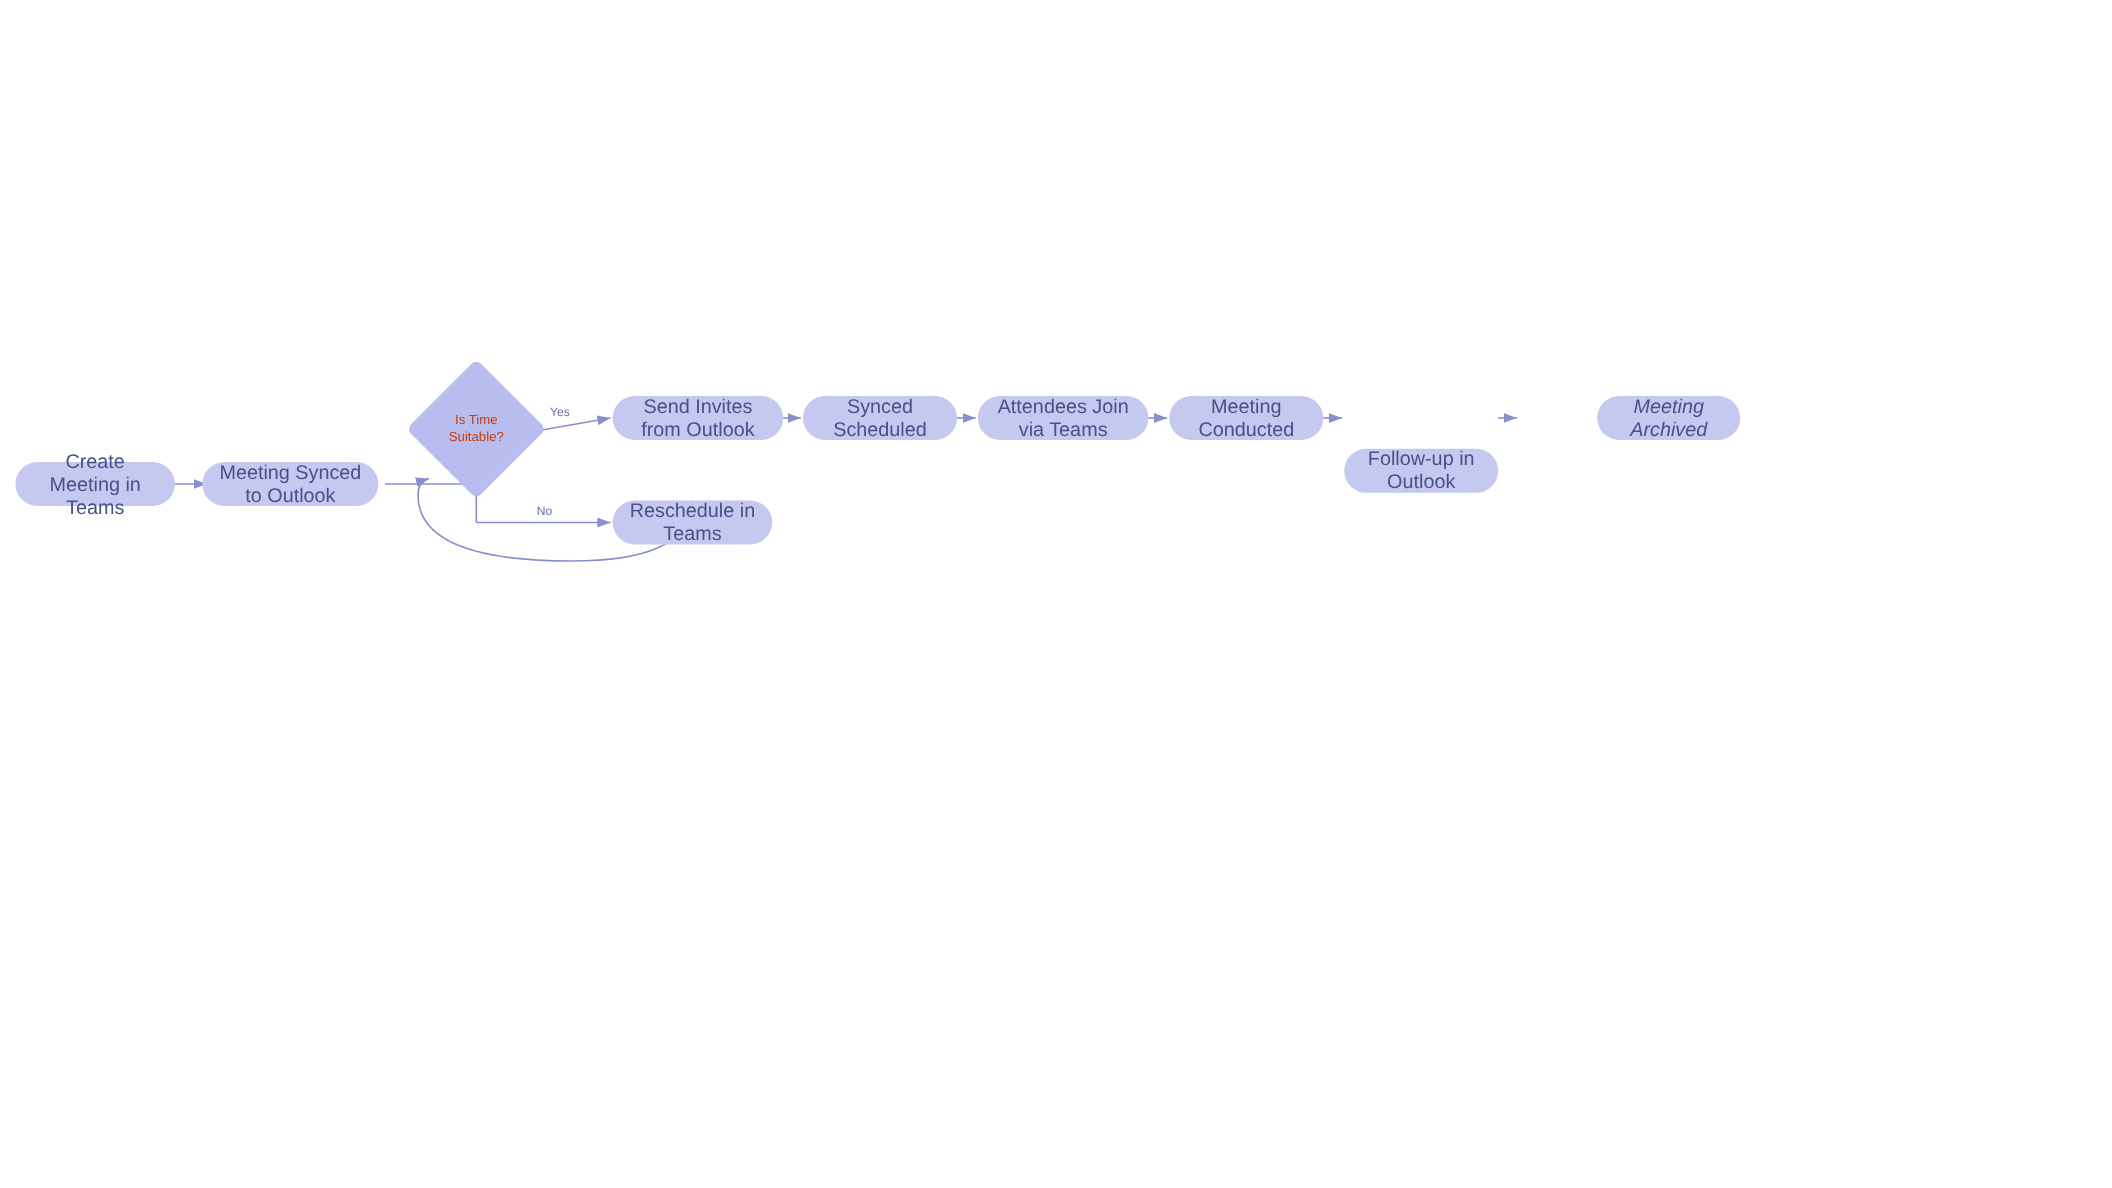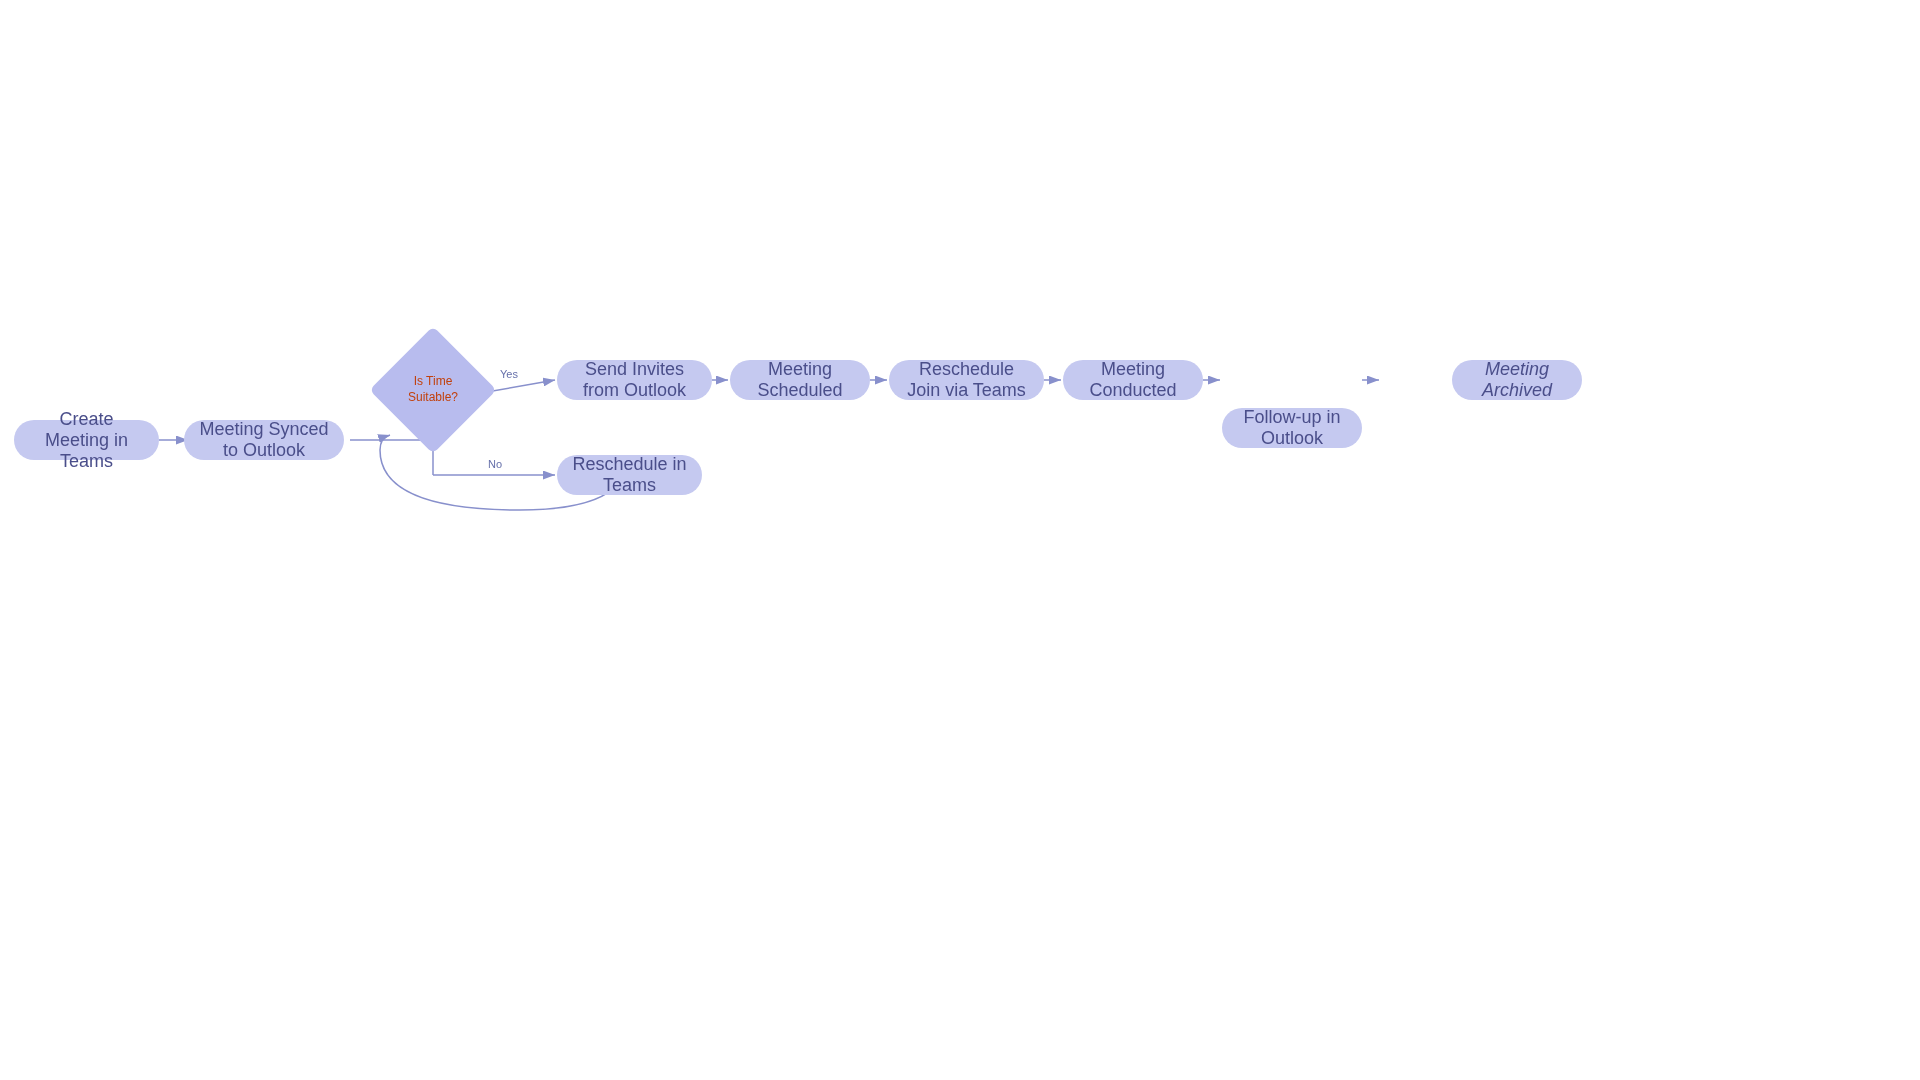--- a/index.html
+++ b/index.html
@@ -85,25 +85,25 @@
     <div style="position:absolute; top:0; left:0; width:90px; height:90px; display:flex; align-items:center; justify-content:center;">
       <span style="font-size:12px; color:#c2410c; text-align:center; line-height:1.3;">Is Time Suitable?</span>
     </div>
   </div>
 
   <div class="node-box" style="left:557px; top:360px; width:155px; height:40px;">
     <span>Send Invites from Outlook</span>
   </div>
 
   <div class="node-box" style="left:730px; top:360px; width:140px; height:40px;">
-    <span>Meeting Scheduled</span>
+    <span>Synced Scheduled</span>
   </div>
 
   <div class="node-box" style="left:889px; top:360px; width:155px; height:40px;">
-    <span>Reschedule Join via Teams</span>
+    <span>Attendees Join via Teams</span>
   </div>
 
   <div class="node-box" style="left:1063px; top:360px; width:140px; height:40px;">
     <span>Meeting Conducted</span>
   </div>
 
   <div class="node-box" style="left:1222px; top:360px; width:140px; height:40px;margin-top:48px;">
     <span>Follow-up in Outlook</span>
   </div>
 

